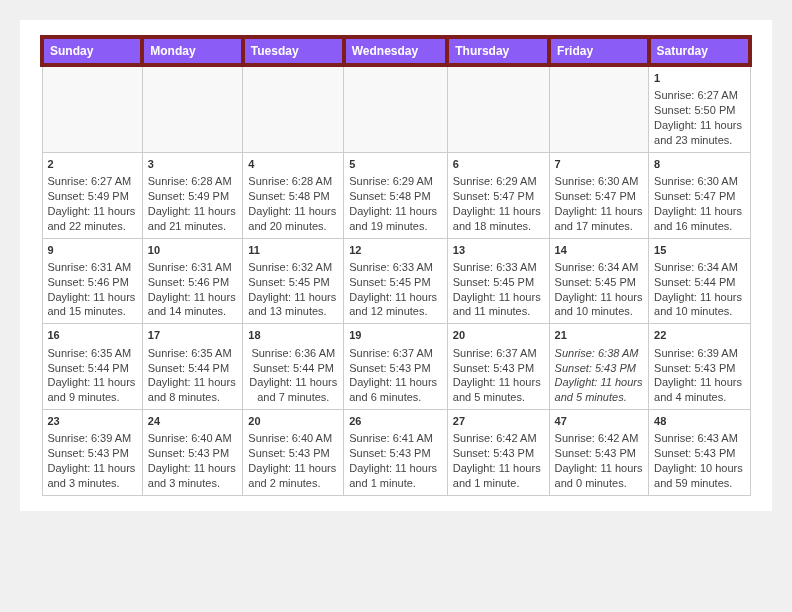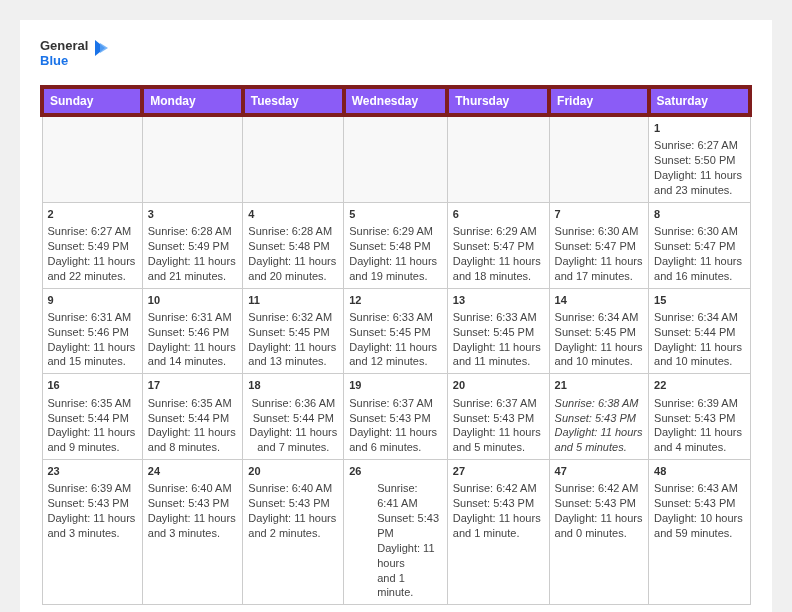--- a/index.html
+++ b/index.html
@@ -76,34 +76,20 @@
     .day-info {
       font-size: 11px;
       color: #444;
       line-height: 1.35;
     }
   </style>
 </head>
 <body>
 
 <div class="page">
-  <div class="header">
-    <div class="logo">
-  <svg width="70" height="40" viewBox="0 0 70 40" xmlns="http://www.w3.org/2000/svg">
-    <text x="0" y="15" font-size="13" font-family="Arial" font-weight="bold" fill="#333">General</text>
-    <text x="0" y="30" font-size="13" font-family="Arial" font-weight="bold" fill="#1a73e8">Blue</text>
-    <polygon points="55,5 65,13 55,21" fill="#1a73e8"></polygon>
-    <polygon points="60,8 68,13 60,18" fill="#5ba4f5" opacity="0.8"></polygon>
-  </svg>
-</div>
-    <div class="title-block">
-      <div class="month-title"></div>
-      <div class="location-title"></div>
-    </div>
-  </div>
 
   <table class="calendar">
     <thead>
       <tr>
       <th>Sunday</th>
           <th>Monday</th>
           <th>Tuesday</th>
           <th>Wednesday</th>
           <th>Thursday</th>
           <th>Friday</th>
@@ -296,21 +282,21 @@
           </td>
           <td>
             <span class="day-number">20</span>
             <div class="day-info" style="white-space: pre-line;">Sunrise: 6:40 AM
 Sunset: 5:43 PM
 Daylight: 11 hours
 and 2 minutes.</div>
           </td>
           <td>
             <span class="day-number">26</span>
-            <div class="day-info" style="white-space: pre-line; margin-left: 28px;">Sunrise: 6:41 AM
+            <div class="day-info" style="white-space: pre-line;">Sunrise: 6:41 AM
 Sunset: 5:43 PM
 Daylight: 11 hours
 and 1 minute.</div>
           </td>
           <td>
             <span class="day-number">27</span>
             <div class="day-info" style="white-space: pre-line;">Sunrise: 6:42 AM
 Sunset: 5:43 PM
 Daylight: 11 hours
 and 1 minute.</div>

